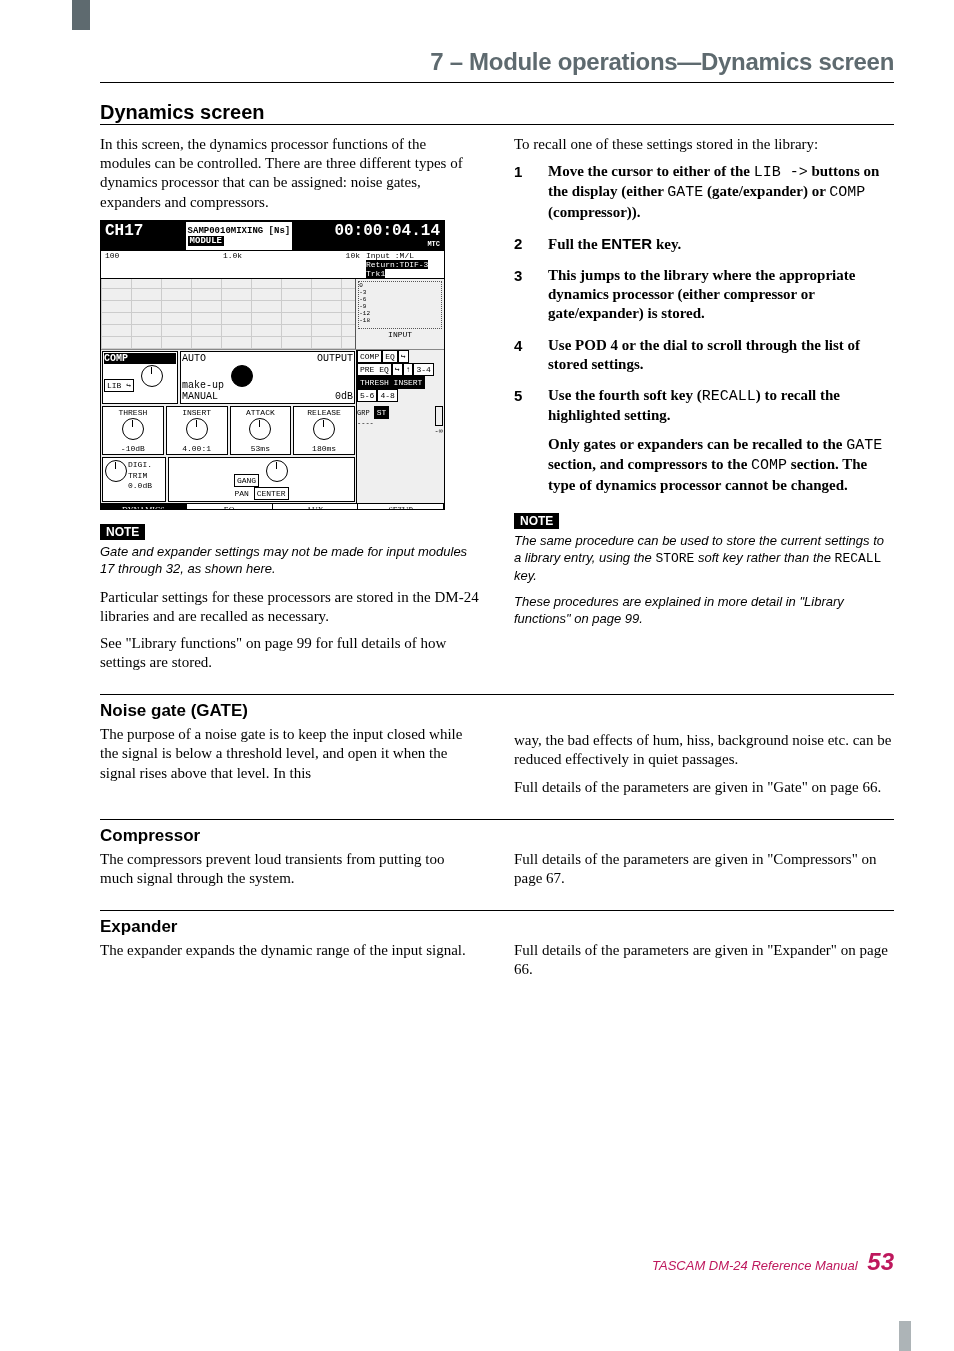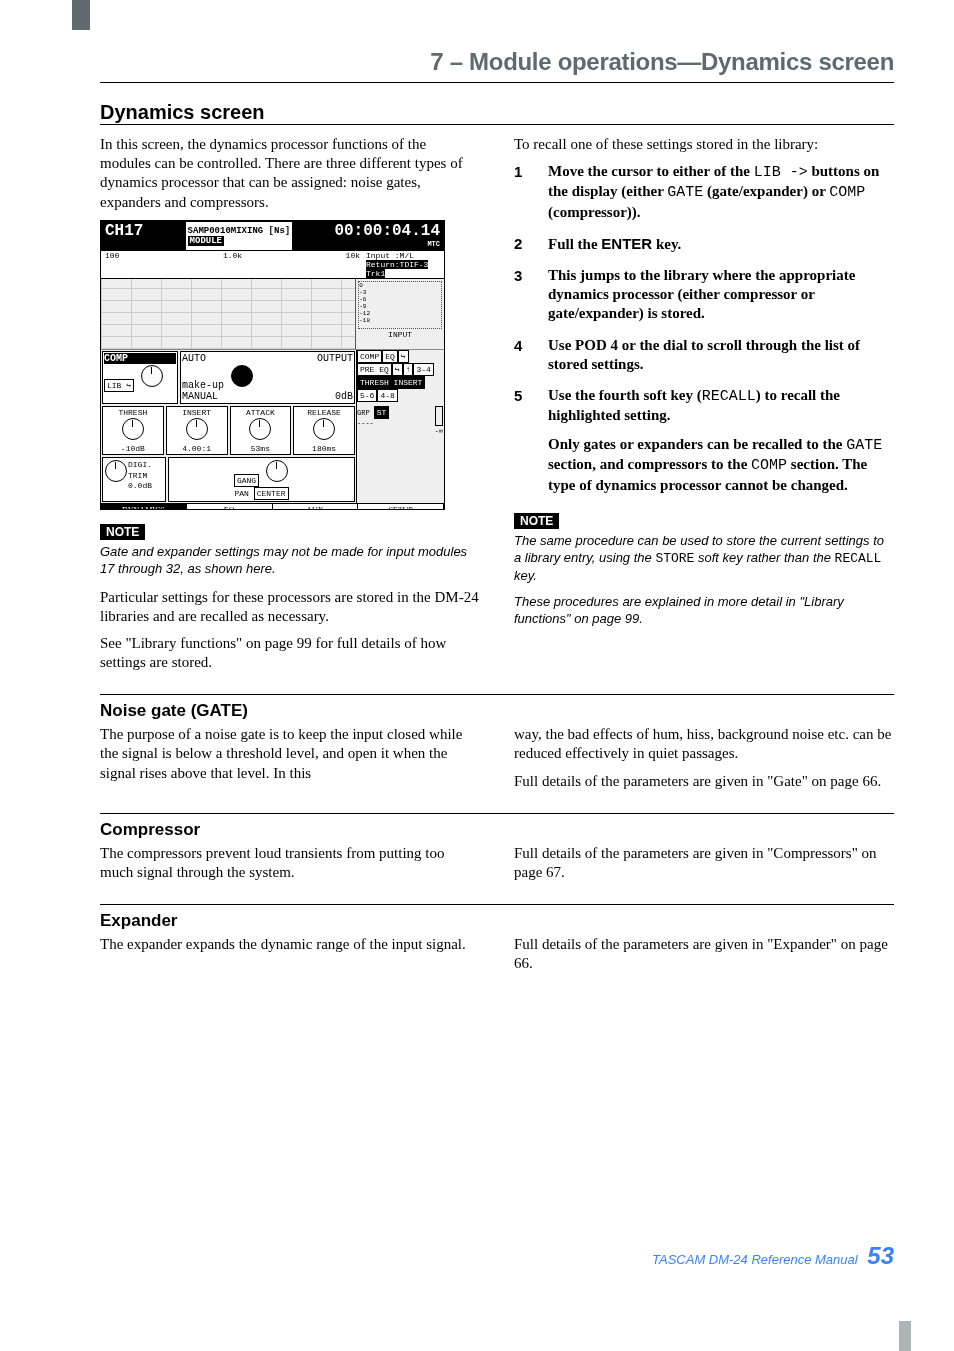--- a/index.html
+++ b/index.html
@@ -135,21 +135,21 @@
     font-size: 17px;
     font-weight: 700;
     margin: 6px 0 2px 0;
   }
   .footer {
     text-align: right;
     font-style: italic;
     font-family: Verdana, sans-serif;
     font-size: 13px;
     margin-top: 260px;
-    color: #3b82f6;
+    color: #be185d;
   }
   .footer .page-num {
     font-style: italic;
     font-weight: bold;
     font-size: 24px;
     margin-left: 6px;
   }
   .page-edge {
     position: absolute;
     right: 43px;
@@ -360,21 +360,21 @@
     </div>
   </div>
 
   <hr class="divider">
   <h3 class="subhead">Noise gate (GATE)</h3>
   <div class="columns">
     <div class="col">
       <p class="body" style="margin-top:2px;">The purpose of a noise gate is to keep the input closed while the signal is below a threshold level, and open it when the signal rises above that level. In this</p>
     </div>
     <div class="col">
-      <p class="body" style="margin-top:2px;">way, the bad effects of hum, hiss, background noise etc. can be reduced effectively in quiet passages.</p>
+      <p class="body" style="margin-top:8px;">way, the bad effects of hum, hiss, background noise etc. can be reduced effectively in quiet passages.</p>
       <p class="body">Full details of the parameters are given in "Gate" on page 66.</p>
     </div>
   </div>
 
   <hr class="divider">
   <h3 class="subhead">Compressor</h3>
   <div class="columns">
     <div class="col">
       <p class="body" style="margin-top:2px;">The compressors prevent loud transients from putting too much signal through the system.</p>
     </div>

